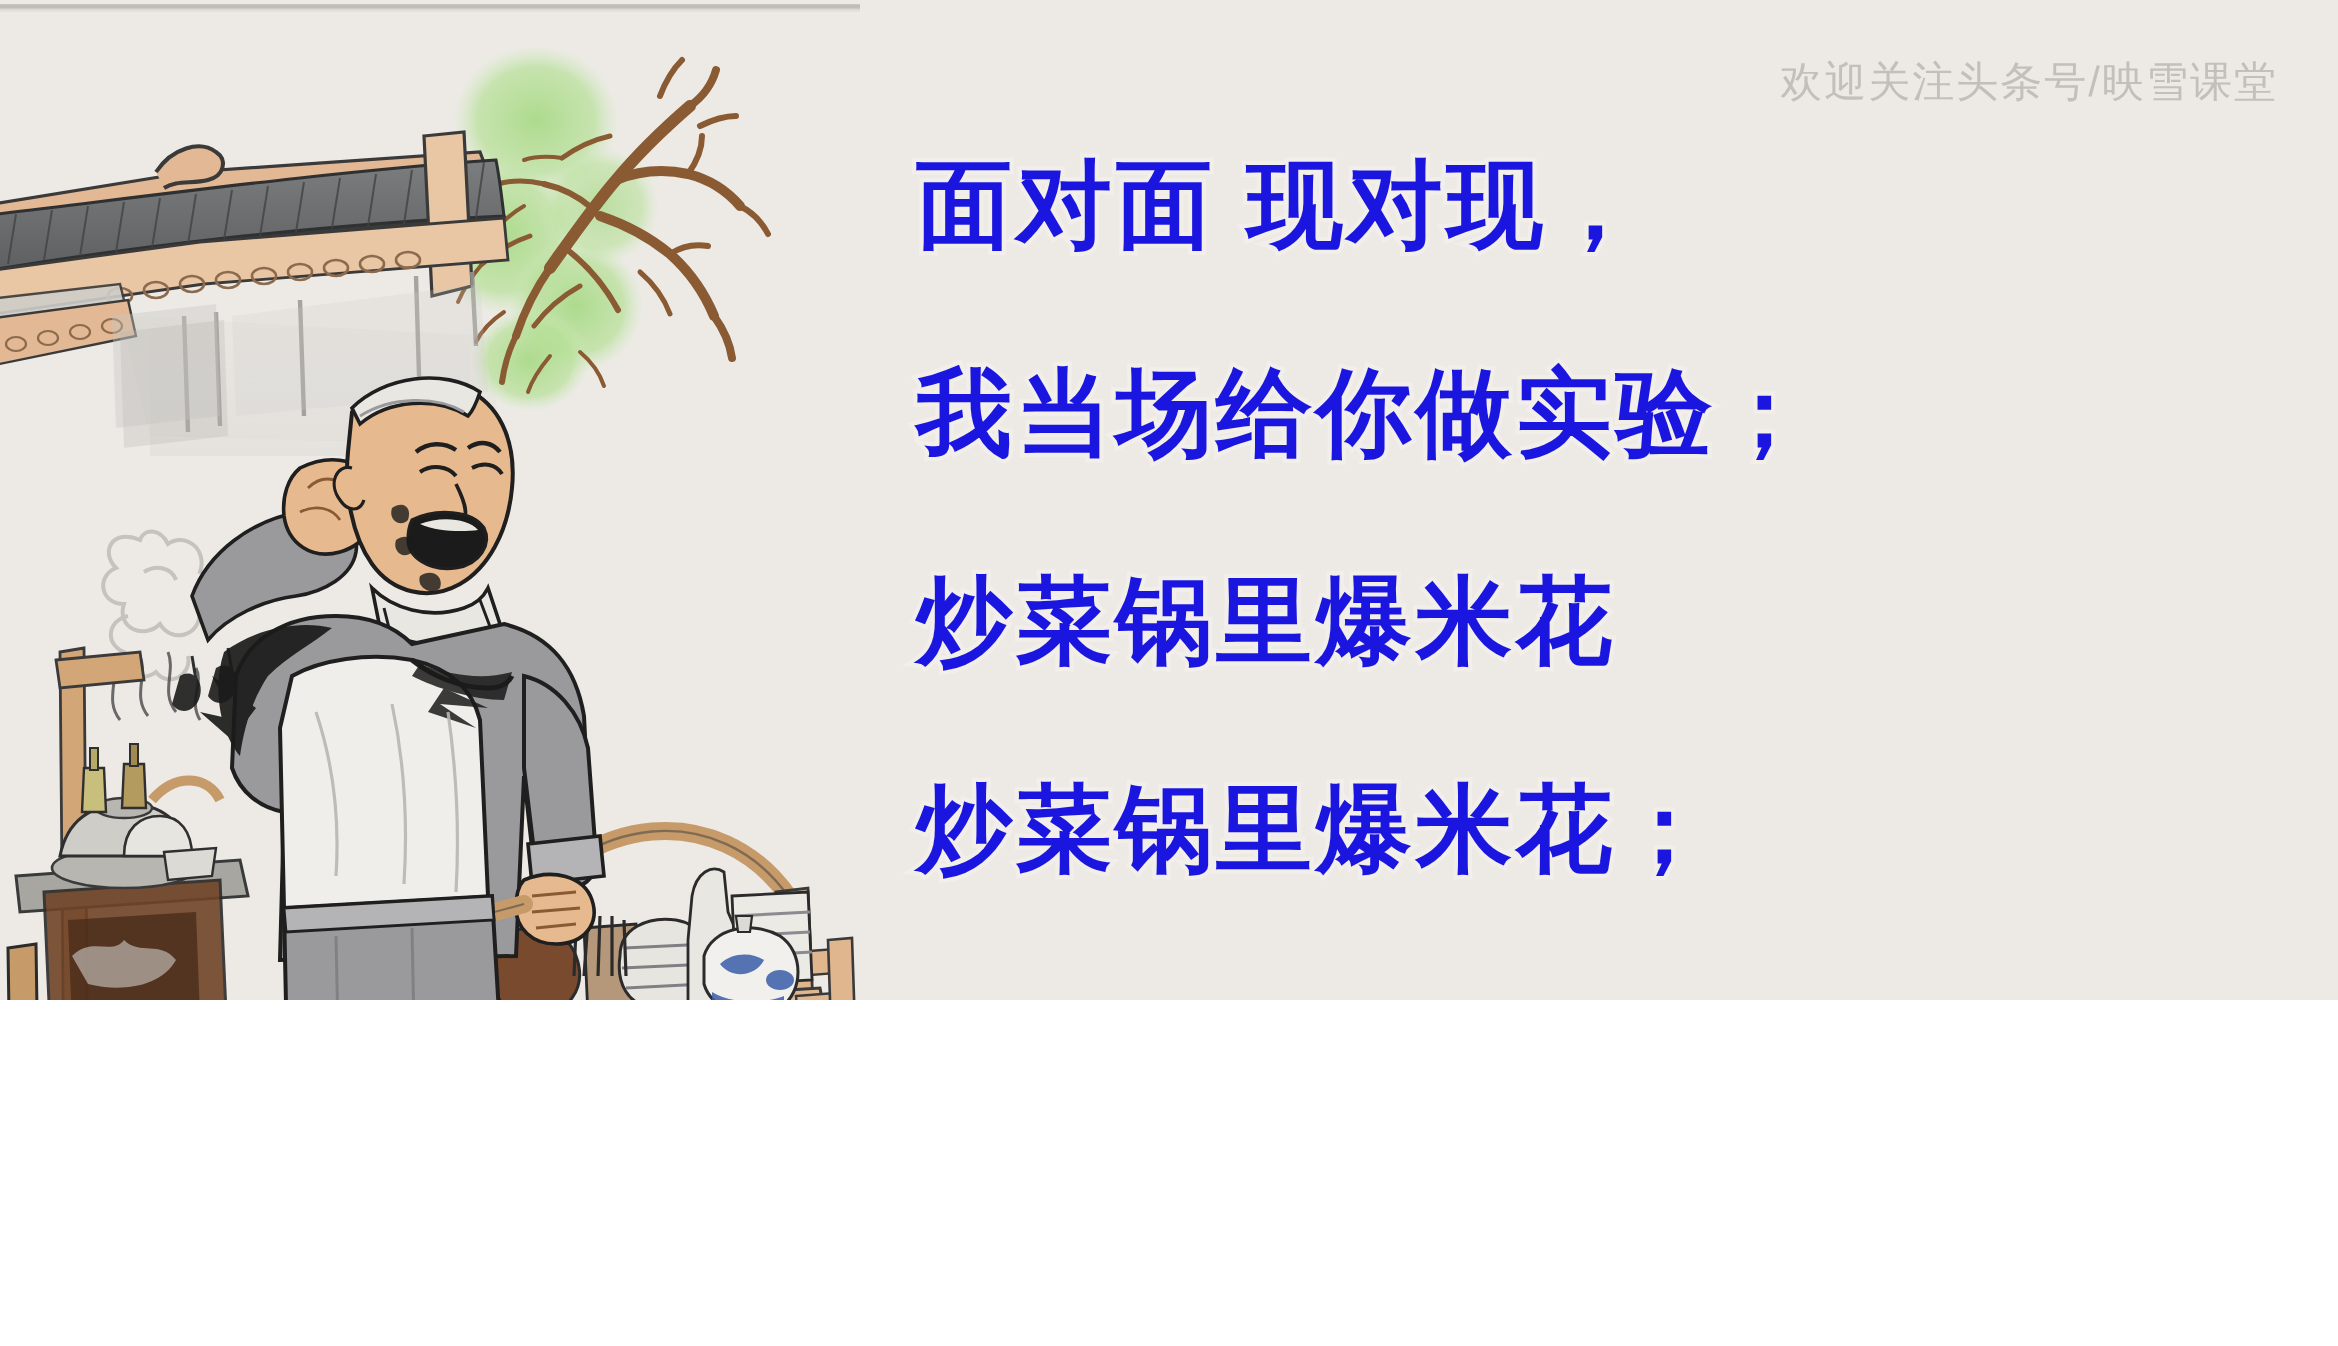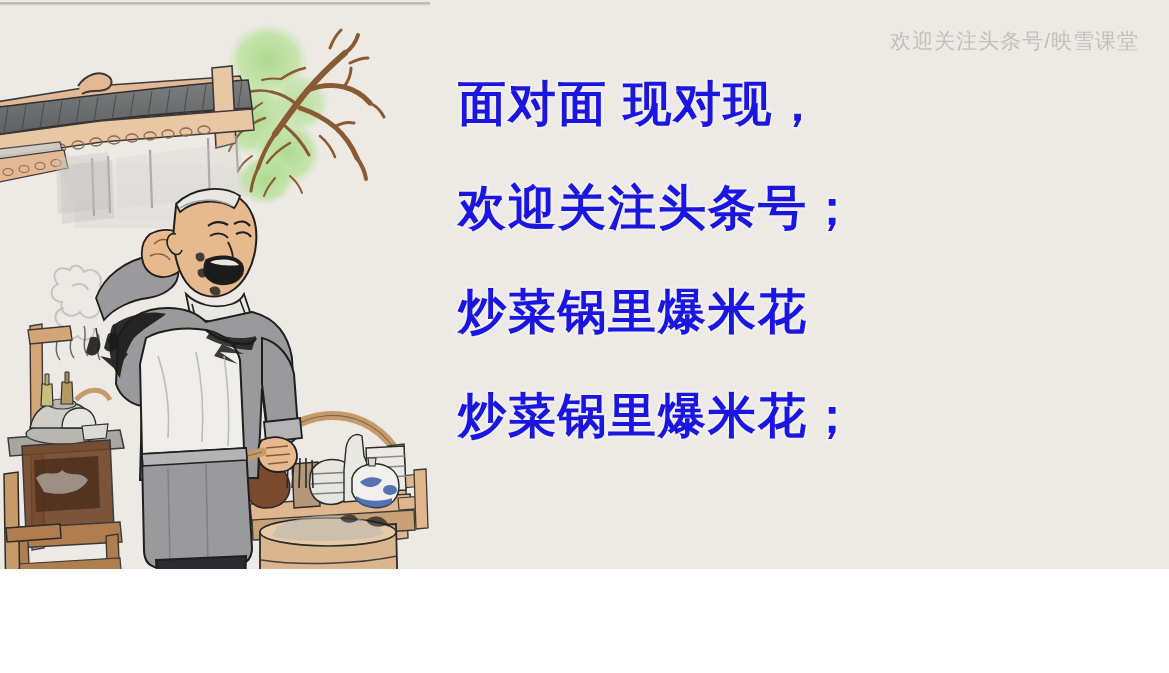--- a/index.html
+++ b/index.html
@@ -3,21 +3,21 @@
 <meta charset="utf-8">
 <style>
   html, body {
     margin: 0;
     padding: 0;
     background: #ffffff;
   }
   #stage {
     position: relative;
     width: 1169px;
-    height: 569px;
+    height: 500px;
     background: #edeae6;
     overflow: hidden;
     font-family: "Liberation Sans", "DejaVu Sans", sans-serif;
   }
 
   
   .top-rule {
     position: absolute;
     left: 0;
     top: 2px;
@@ -450,20 +450,20 @@
         <path d="M6 586 L134 578 L136 596 L8 604 Z"></path>
         <path d="M6 520 L60 516 L61 530 L7 534 Z" fill="#b07d4f"></path>
       </g>
     </svg>
   </div>
 
   <div class="watermark">欢迎关注头条号/映雪课堂</div>
 
   <div class="poem">
     <div class="poem-line">面对面 现对现，</div>
-    <div class="poem-line">欢迎关注头条号；</div>
+    <div class="poem-line">我当场给你做实验；</div>
     <div class="poem-line">炒菜锅里爆米花</div>
     <div class="poem-line">炒菜锅里爆米花；</div>
   </div>
 
   <div class="bottom-bar"></div>
 
 </div>
 
 </body></html>

